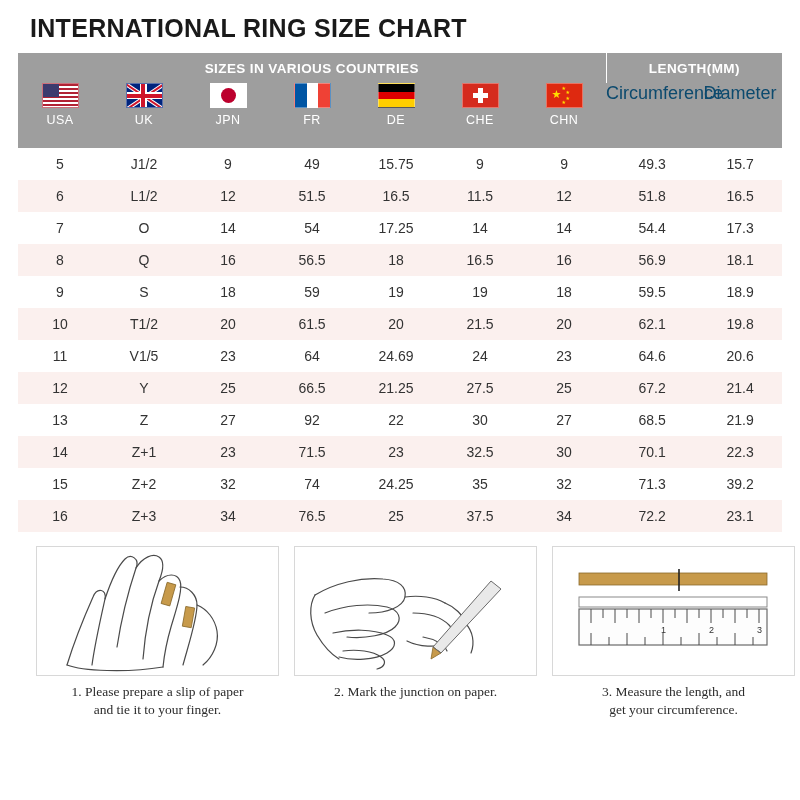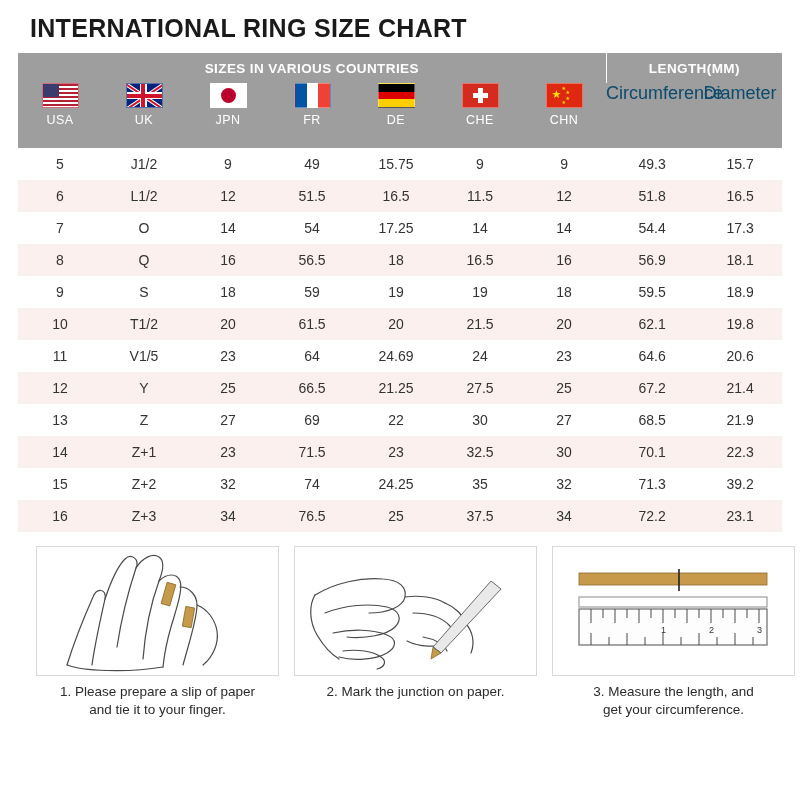--- a/index.html
+++ b/index.html
@@ -156,20 +156,21 @@
     background: #ffffff;
     position: relative;
     overflow: hidden;
   }
   .step-cap {
     text-align: center;
     font-size: 13.5px;
     color: #2b2b2b;
     line-height: 18px;
     margin-top: 7px;
+    font-family: Liberation Serif, serif;
   }
   .step-cap .l2 { display:block; }
 </style>
 </head>
 <body>
 
 <div class="page">
 
   <div class="title">INTERNATIONAL RING SIZE CHART</div>
 
@@ -320,21 +321,21 @@
           <td>21.25</td>
           <td>27.5</td>
           <td>25</td>
           <td>67.2</td>
           <td>21.4</td>
         </tr>
         <tr class="odd">
           <td>13</td>
           <td>Z</td>
           <td>27</td>
-          <td>69</td>
+          <td>92</td>
           <td>22</td>
           <td>30</td>
           <td>27</td>
           <td>68.5</td>
           <td>21.9</td>
         </tr>
         <tr class="even">
           <td>14</td>
           <td>Z+1</td>
           <td>23</td>

